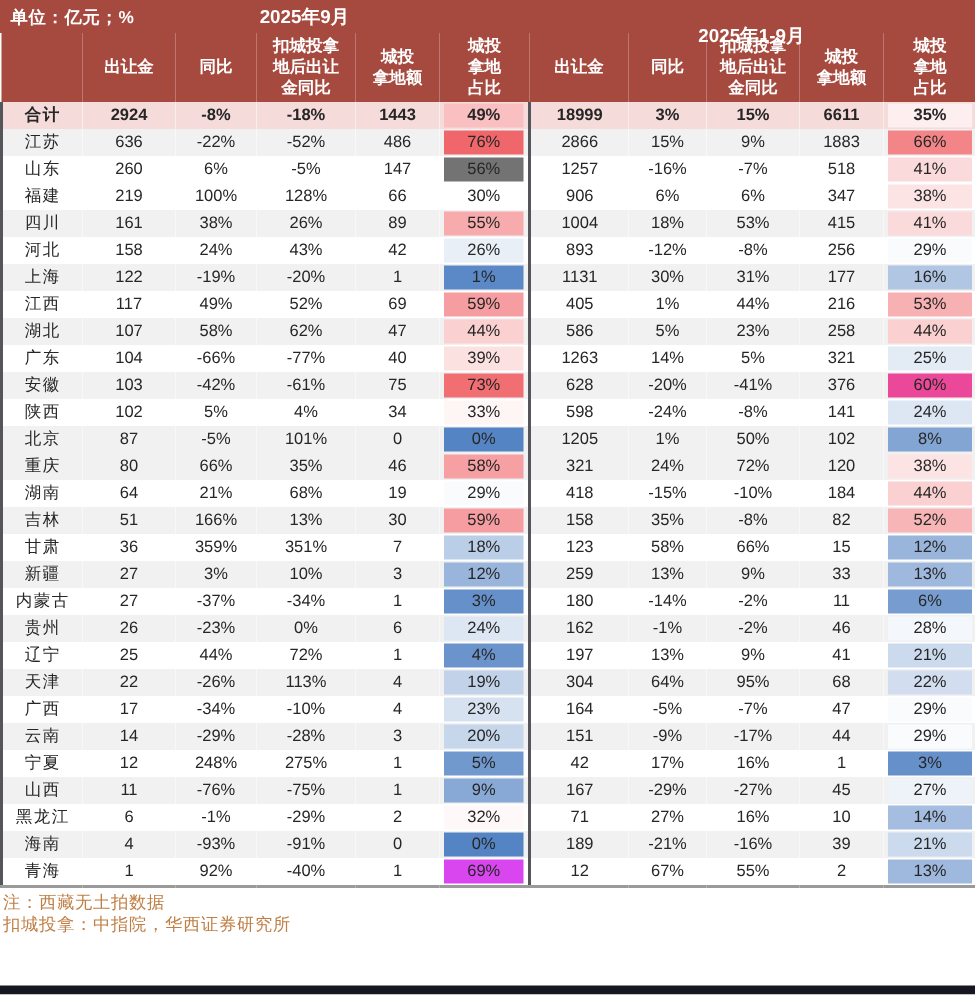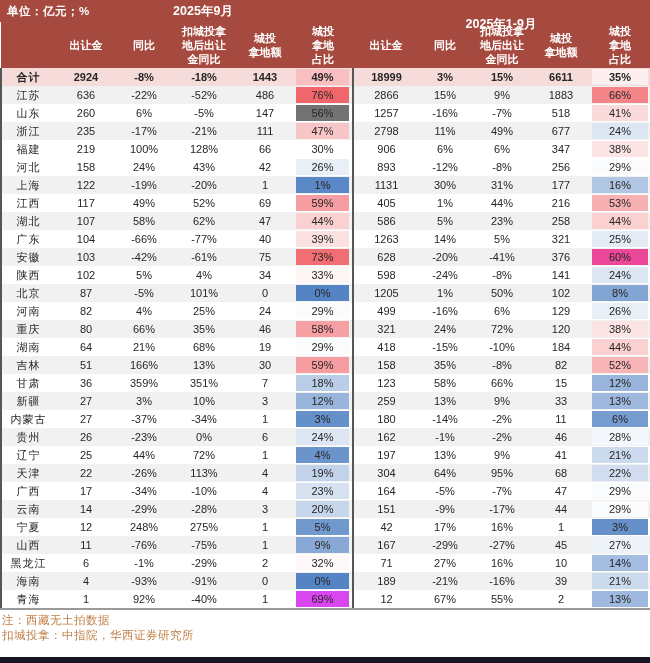--- a/index.html
+++ b/index.html
@@ -138,54 +138,54 @@
             <div class="ratio-box" style="background: #737373;">56%</div>
           </td>
           <td class="divL">1257</td>
           <td>-16%</td>
           <td>-7%</td>
           <td>518</td>
           <td>
             <div class="ratio-box" style="background: rgb(251, 218, 219);">41%</div>
           </td>
         </tr>
-        <tr class="stripe">
-          <td class="name">浙江</td>
-          <td>235</td>
-          <td>-17%</td>
-          <td>-21%</td>
-          <td>111</td>
-          <td>
-            <div class="ratio-box" style="background: rgb(249, 198, 199);">47%</div>
-          </td>
-          <td class="divL">2798</td>
-          <td>11%</td>
-          <td>49%</td>
-          <td>677</td>
-          <td>
-            <div class="ratio-box" style="background: rgb(221, 230, 243);">24%</div>
-          </td>
-        </tr>
         <tr>
           <td class="name">福建</td>
           <td>219</td>
           <td>100%</td>
           <td>128%</td>
           <td>66</td>
           <td>
             <div class="ratio-box" style="background: rgb(255, 255, 255);">30%</div>
           </td>
           <td class="divL">906</td>
           <td>6%</td>
           <td>6%</td>
           <td>347</td>
           <td>
             <div class="ratio-box" style="background: rgb(252, 228, 229);">38%</div>
           </td>
         </tr>
+        <tr class="stripe">
+          <td class="name">四川</td>
+          <td>161</td>
+          <td>38%</td>
+          <td>26%</td>
+          <td>89</td>
+          <td>
+            <div class="ratio-box" style="background: rgb(247, 171, 173);">55%</div>
+          </td>
+          <td class="divL">1004</td>
+          <td>18%</td>
+          <td>53%</td>
+          <td>415</td>
+          <td>
+            <div class="ratio-box" style="background: rgb(251, 218, 219);">41%</div>
+          </td>
+        </tr>
         <tr>
           <td class="name">河北</td>
           <td>158</td>
           <td>24%</td>
           <td>43%</td>
           <td>42</td>
           <td>
             <div class="ratio-box" style="background: rgb(232, 239, 247);">26%</div>
           </td>
           <td class="divL">893</td>
@@ -306,37 +306,20 @@
           <td>0</td>
           <td>
             <div class="ratio-box" style="background: rgb(85, 132, 196);">0%</div>
           </td>
           <td class="divL">1205</td>
           <td>1%</td>
           <td>50%</td>
           <td>102</td>
           <td>
             <div class="ratio-box" style="background: rgb(130, 165, 212);">8%</div>
-          </td>
-        </tr>
-        <tr>
-          <td class="name">河南</td>
-          <td>82</td>
-          <td>4%</td>
-          <td>25%</td>
-          <td>24</td>
-          <td>
-            <div class="ratio-box" style="background: rgb(249, 251, 253);">29%</div>
-          </td>
-          <td class="divL">499</td>
-          <td>-16%</td>
-          <td>6%</td>
-          <td>129</td>
-          <td>
-            <div class="ratio-box" style="background: rgb(232, 239, 247);">26%</div>
           </td>
         </tr>
         <tr class="stripe">
           <td class="name">重庆</td>
           <td>80</td>
           <td>66%</td>
           <td>35%</td>
           <td>46</td>
           <td>
             <div class="ratio-box" style="background: rgb(246, 160, 163);">58%</div>

